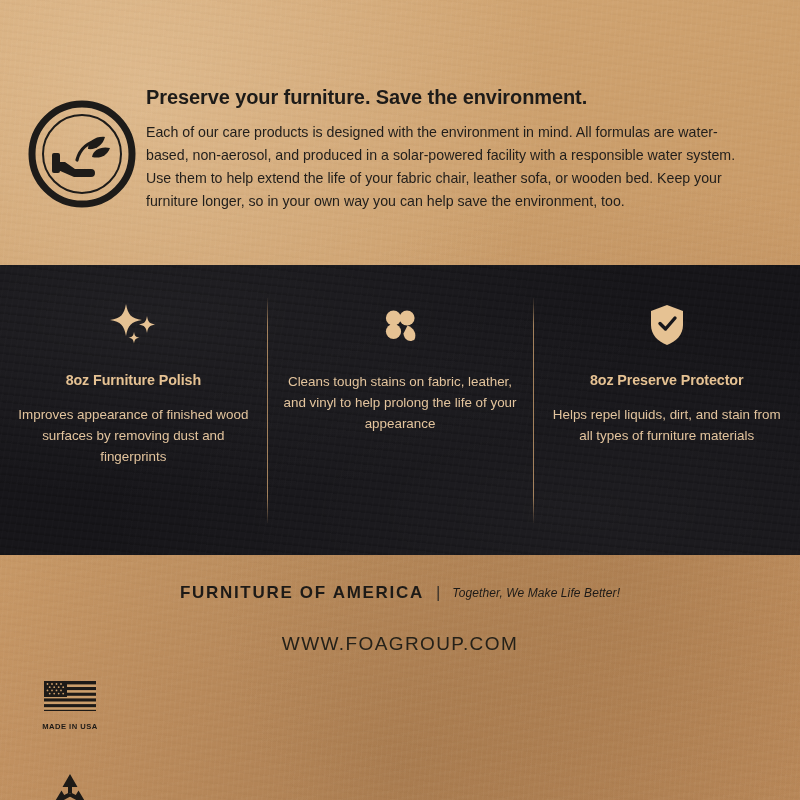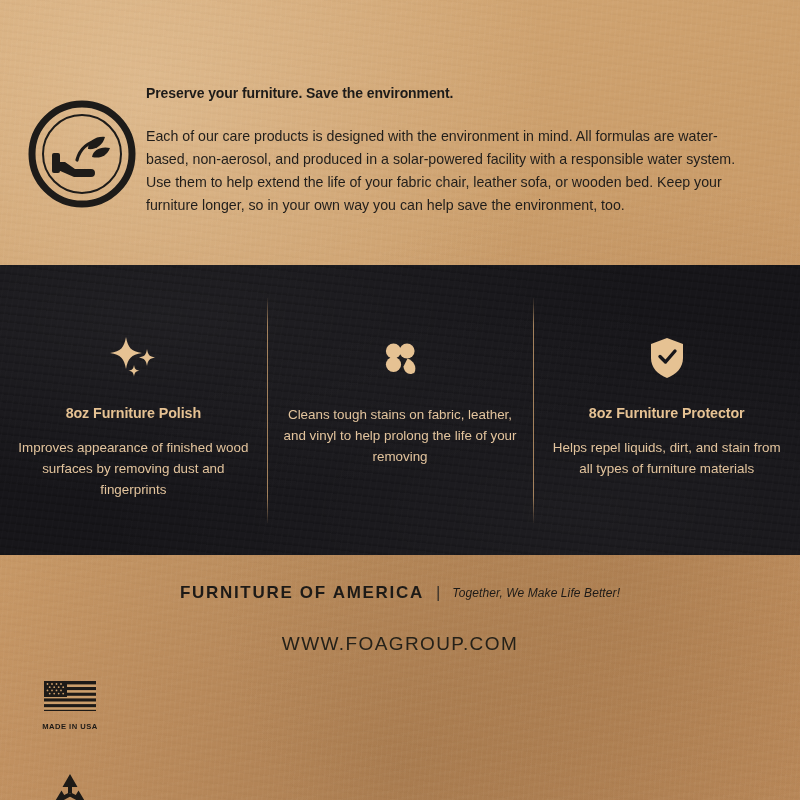--- a/index.html
+++ b/index.html
@@ -59,24 +59,24 @@
     display: flex;
     justify-content: center;
   }
   .badge svg { display: block; }
   .intro-text {
     margin-left: 10px;
     width: 606px;
   }
   .headline {
     color: #1d1b19;
-    font-size: 14px;
+    font-size: 20px;
     font-weight: bold;
     letter-spacing: -0.1px;
-    margin: 0 0 24px 0;
+    margin: 0 0 13px 0;
     line-height: 1.1;
   }
   .paragraph {
     color: #211e1b;
     font-size: 14.2px;
     line-height: 1.62;
     margin: 0;
   }
 
   
@@ -103,21 +103,21 @@
   }
   .cols {
     position: absolute;
     inset: 0;
     display: flex;
     z-index: 2;
   }
   .col {
     flex: 1 1 25%;
     position: relative;
-    padding: 70px 14px 0 14px;
+    padding: 37px 14px 0 14px;
     box-sizing: border-box;
     text-align: center;
   }
   .col + .col:before {
     content: "";
     position: absolute;
     left: 0;
     top: 33px;
     width: 1px;
     height: 225px;
@@ -258,33 +258,33 @@
 
         <div class="col">
           <div class="col-icon">
             <svg width="46" height="46" viewBox="0 0 46 46">
               <circle cx="16.5" cy="16" r="7.6" fill="#e6c293"></circle>
               <circle cx="30" cy="16" r="7.6" fill="#e6c293"></circle>
               <circle cx="16.5" cy="29.5" r="7.6" fill="#e6c293"></circle>
               <path d="M30.5 23.5 C37 26 40 32 37.5 37.5 C33 41 27 38 26.5 31.5 Z" fill="#e6c293"></path>
             </svg>
           </div>
-          <div class="col-desc">Cleans tough stains on fabric, leather, and vinyl to help prolong the life of your removing</div>
+          <div class="col-desc">Cleans tough stains on fabric, leather, and vinyl to help prolong the life of your appearance</div>
         </div>
 
 
         <div class="col">
           <div class="col-icon">
             <svg width="40" height="46" viewBox="0 0 40 46">
               <path d="M20 3 L36 9 V23 C36 33 29 39.5 20 43 C11 39.5 4 33 4 23 V9 Z" fill="#e6c293"></path>
               <path d="M20 3 L36 9 V23 C36 33 29 39.5 20 43 Z" fill="#17161a" opacity="0.0"></path>
               <path d="M13 21.5 L18.5 27 L28 16" fill="none" stroke="#17161a" stroke-width="3.4" stroke-linecap="round" stroke-linejoin="round"></path>
             </svg>
           </div>
-          <div class="col-title">8oz Furniture Protector</div>
+          <div class="col-title">8oz Preserve Protector</div>
           <div class="col-desc">Helps repel liquids, dirt, and stain from all types of furniture materials</div>
         </div>
 
       </div>
     </div>
 
     <div class="footer">
       <div class="brand-row">
         <span class="brand-name">FURNITURE OF AMERICA</span>
         <span class="brand-sep">|</span>

